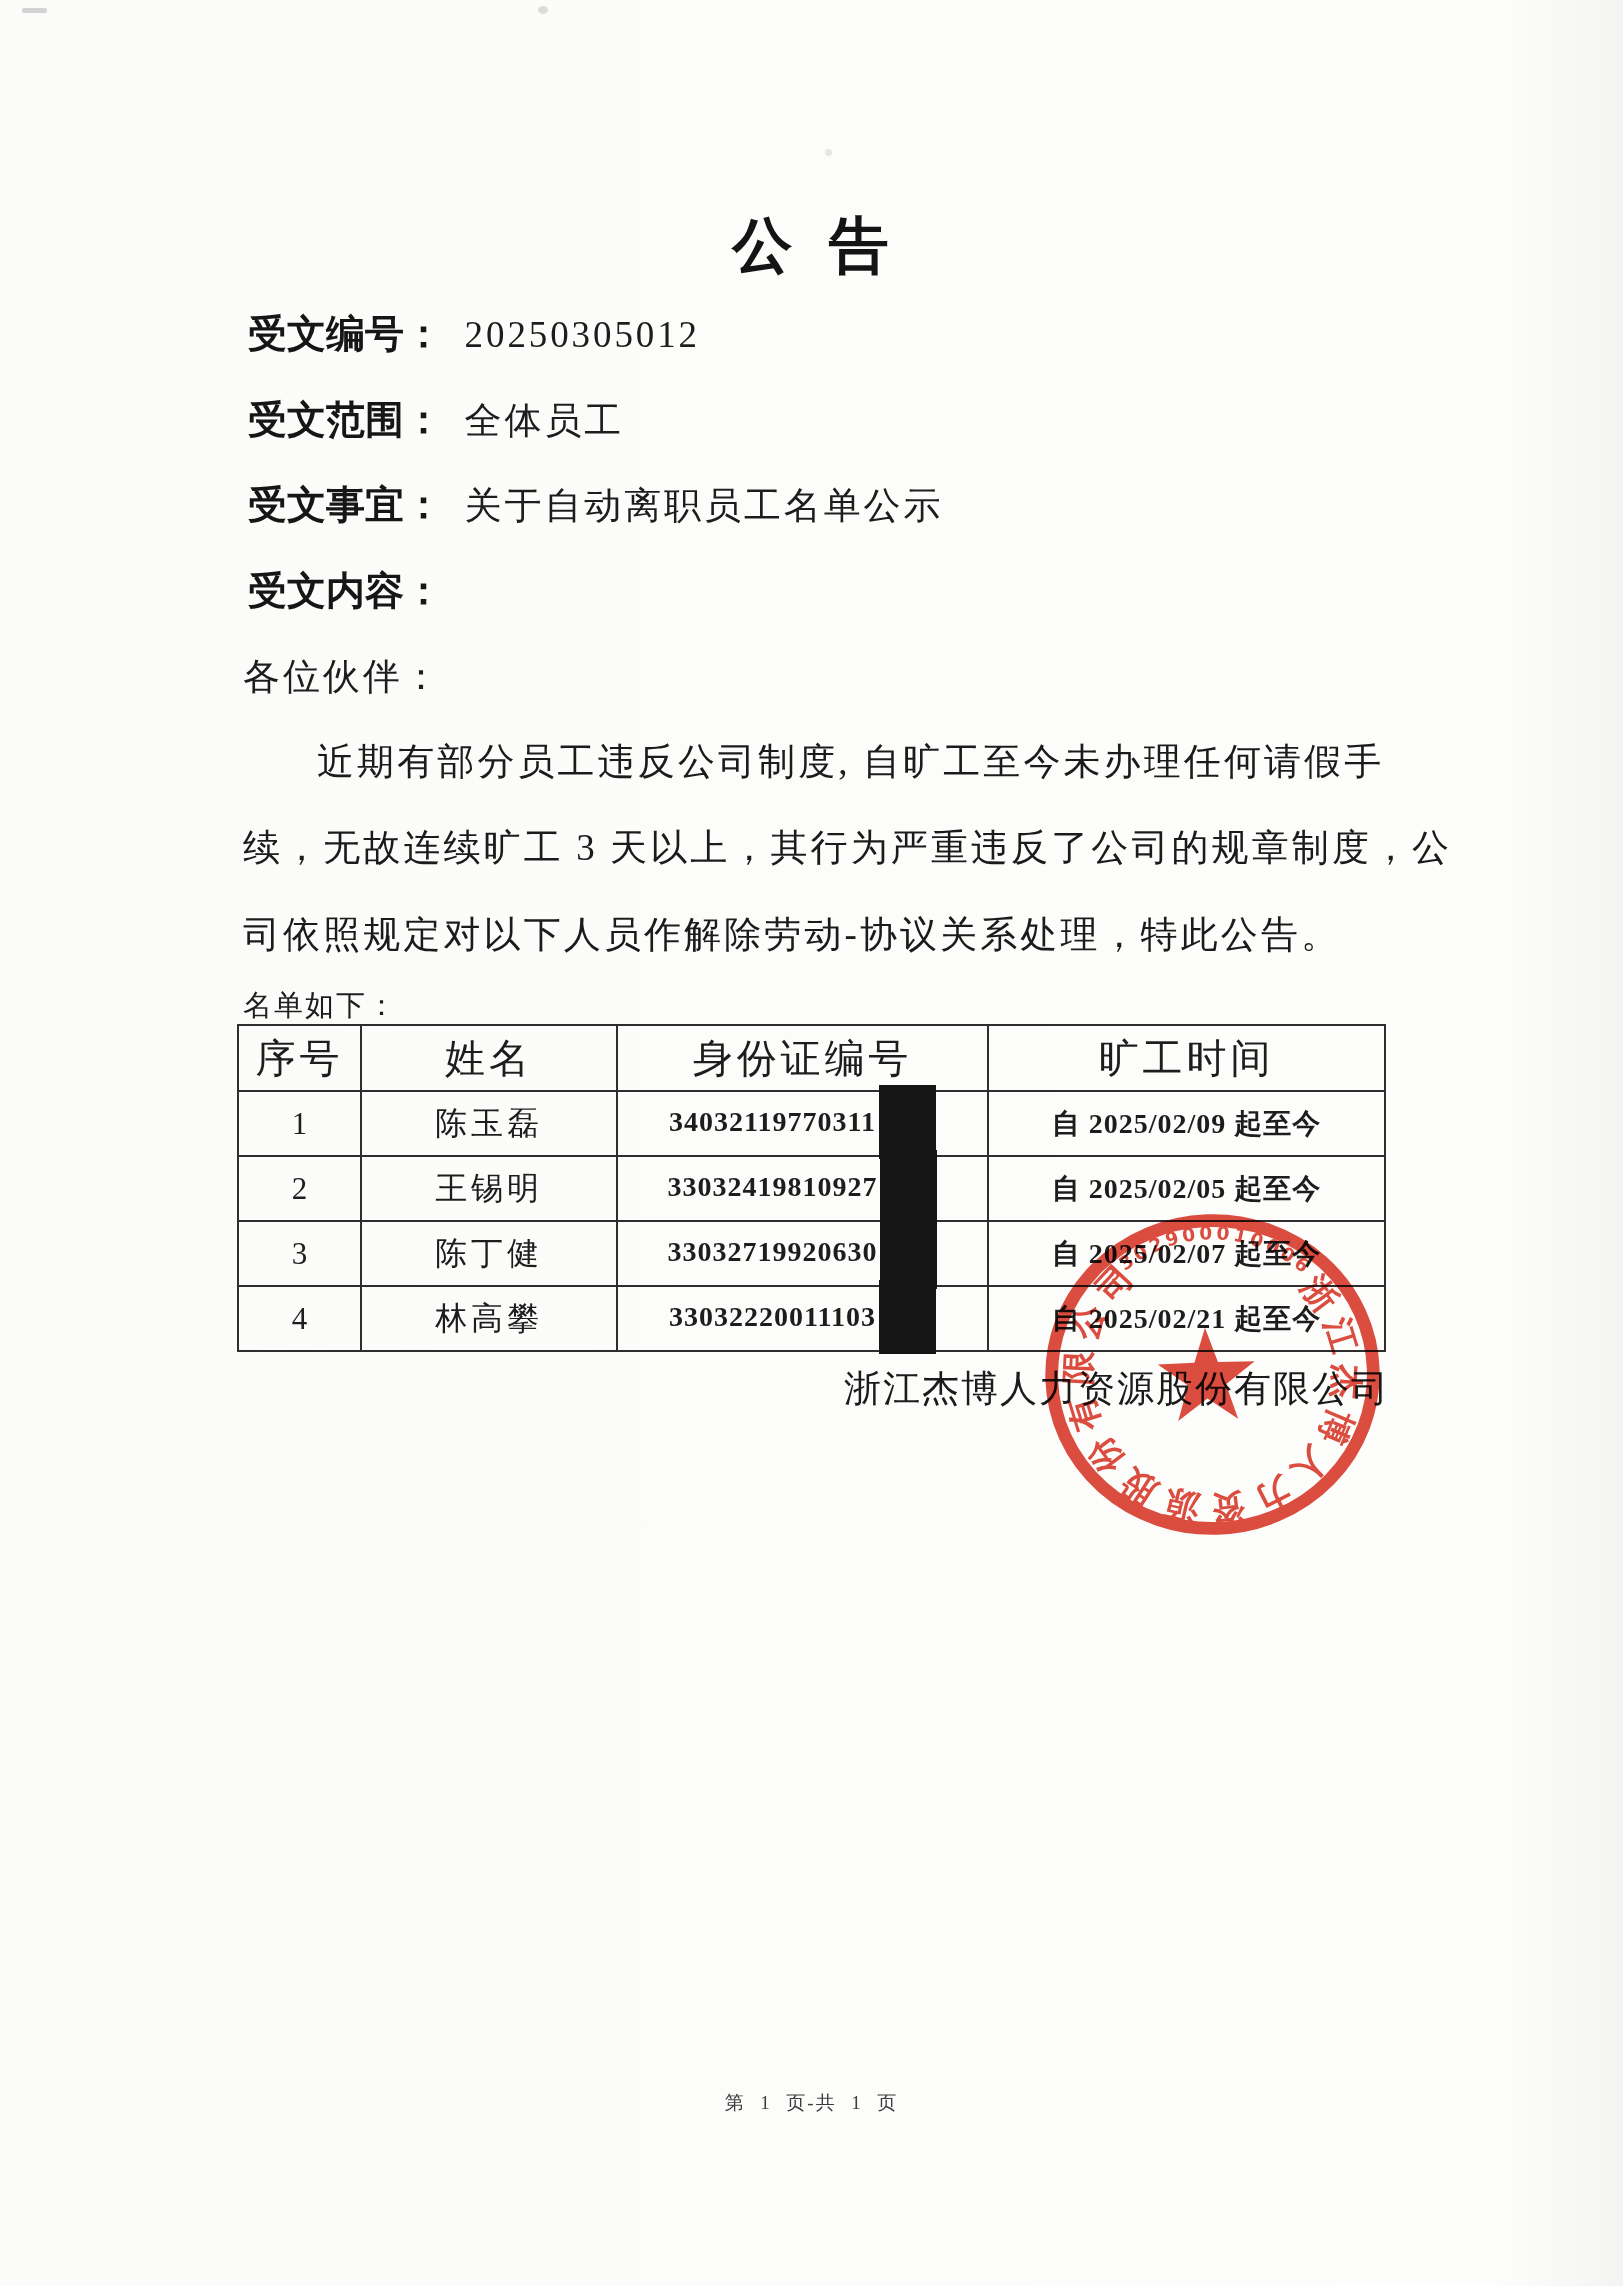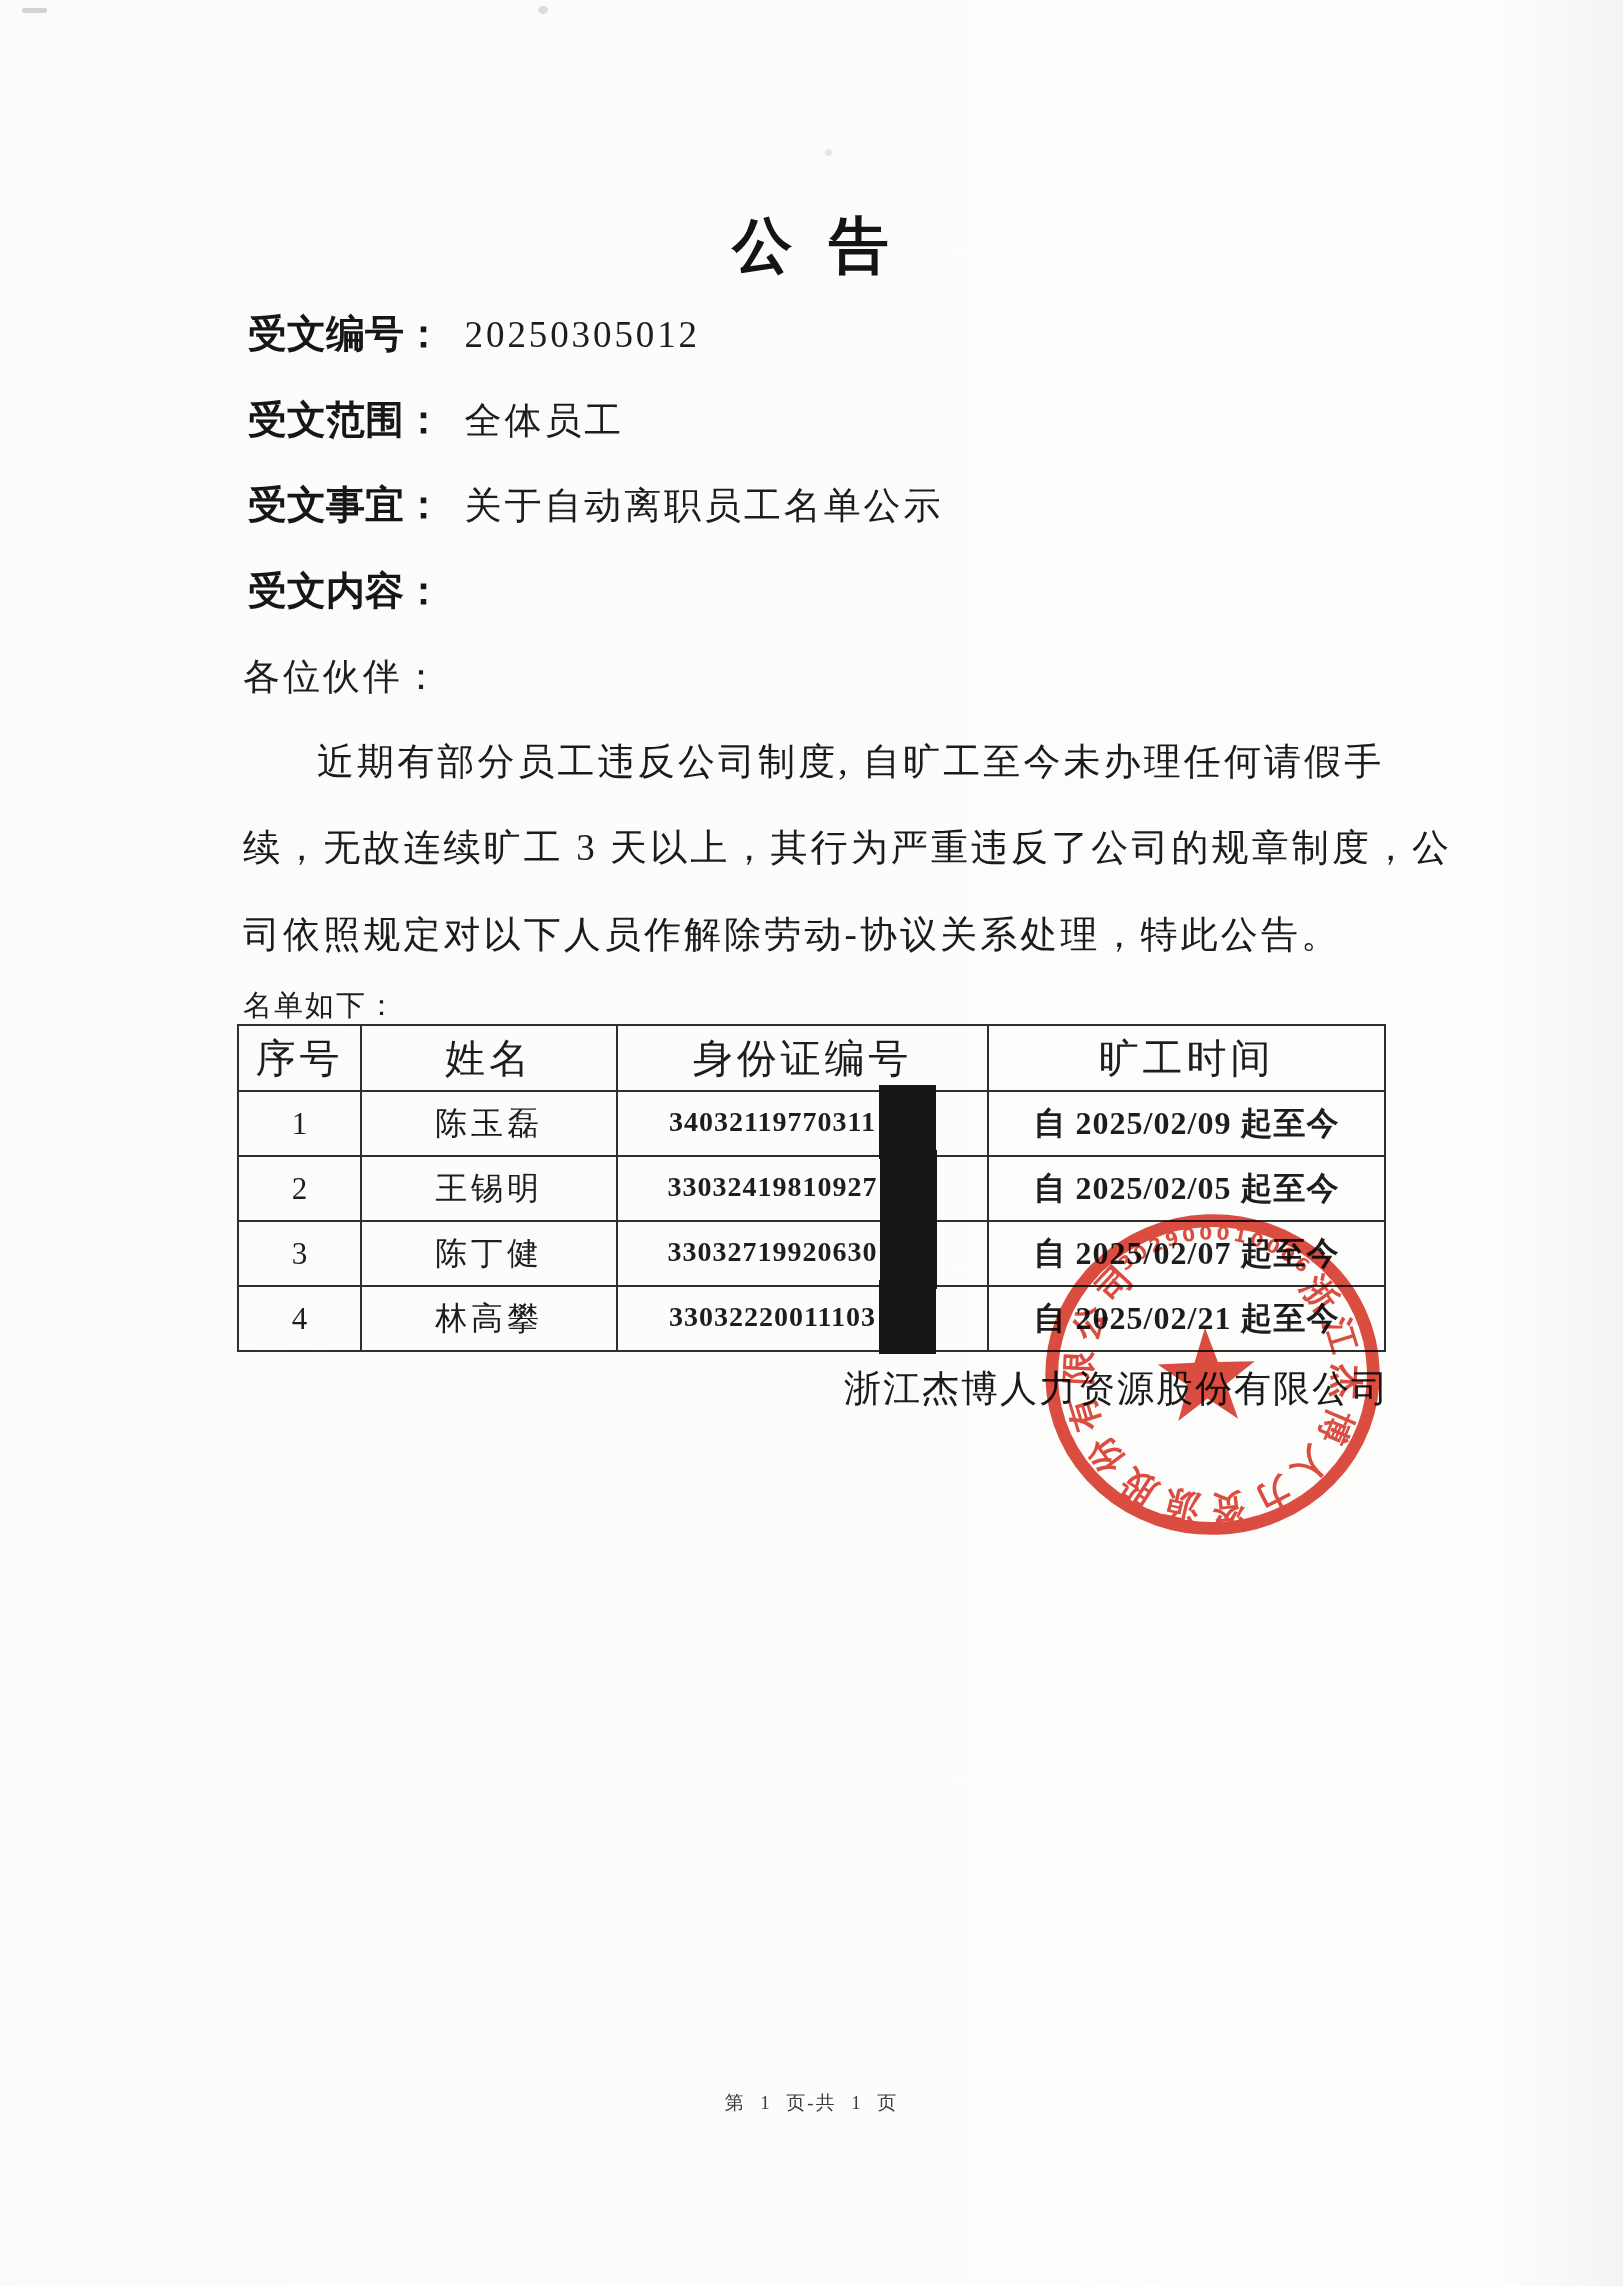--- a/index.html
+++ b/index.html
@@ -46,21 +46,21 @@
   }
   table.roster th, table.roster td{
     border:2px solid #2e2e2e; text-align:center; vertical-align:middle;
     padding:0; overflow:visible;
   }
   table.roster th{ height:66px; font-size:40px; font-weight:400; letter-spacing:3.9px;border-radius:25px; }
   table.roster td{ height:65px; }
   td.c-no{ font-size:31px; }
   td.c-name{ font-size:32px; letter-spacing:3.9px;margin-top:45px; }
   td.c-id{ font-size:28px; font-weight:bold; letter-spacing:1px; }
-  td.c-abs{ font-size:32px; font-weight:600; letter-spacing:1px; }
+  td.c-abs{ font-size:28px; font-weight:600; letter-spacing:1px; }
   .redact{
     display:inline-block; width:57px; height:74px; background:#161616;
     vertical-align:middle; margin:-21.6px 0 -17.6px 2.9px;
   }
 
   .sig-block{ position:absolute; left:686px; top:1364px; width:704px; text-align:right; z-index:2; }
   .sig-company{ font-size:37px; letter-spacing:2px; color:#1b1b1b; }
   .sig-date{ margin-top:46px; font-size:37px; letter-spacing:2px; word-spacing:7.8px; }
 
   .stamp{

